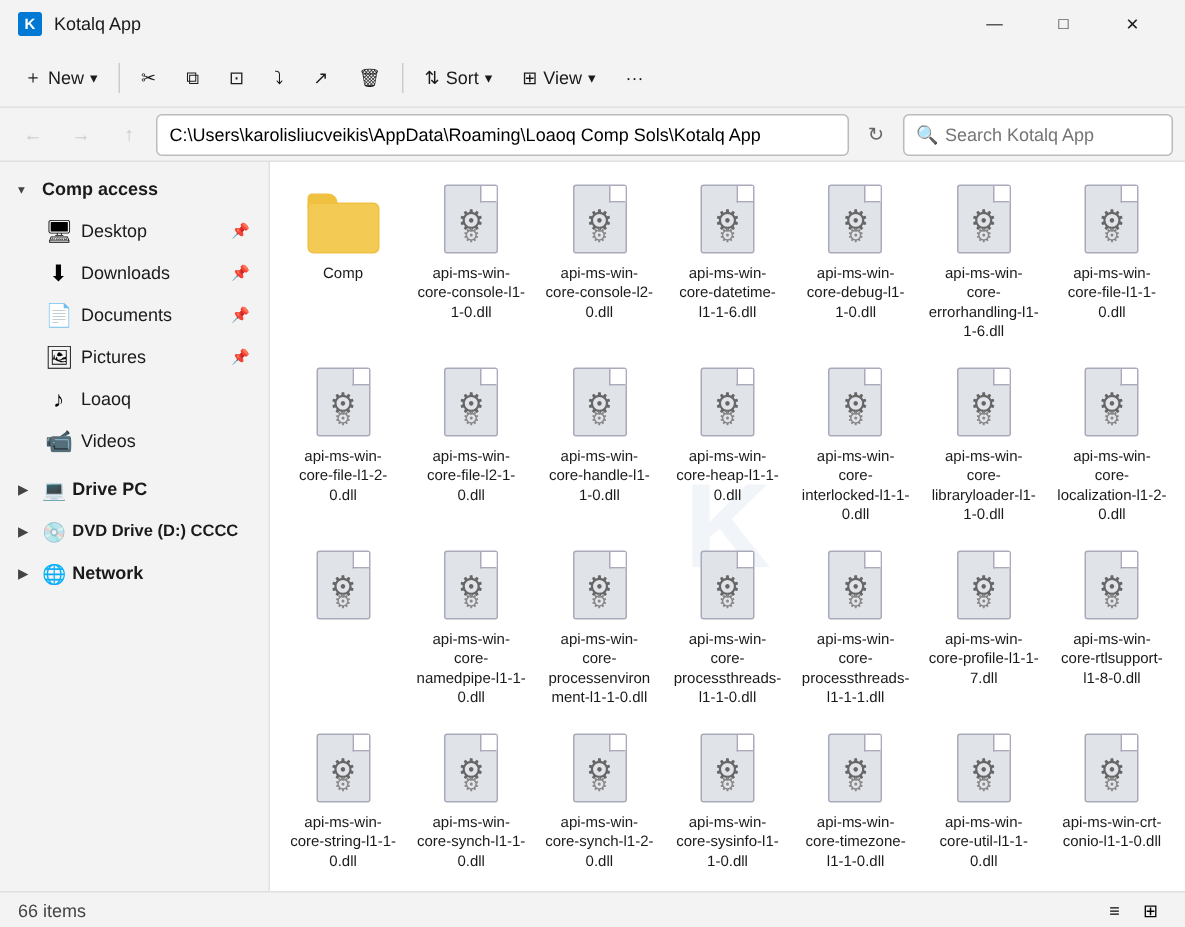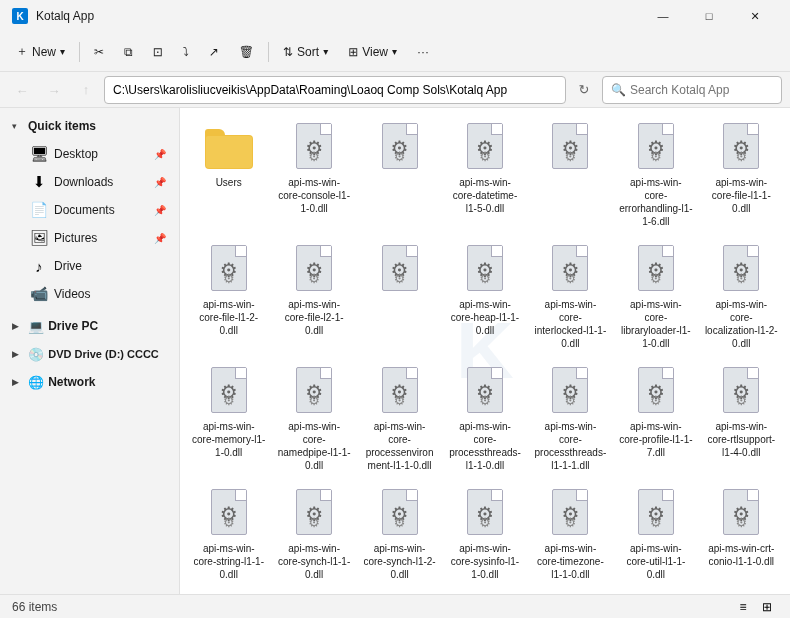--- a/index.html
+++ b/index.html
@@ -140,21 +140,21 @@
     <span style="color:#888; font-size:12px;">🔍</span>
     <input type="text" placeholder="Search Kotalq App" style="">
   </div>
 </div>
 
 <div class="main">
 
   <div class="sidebar">
     <div class="sidebar-header">
       <span class="arrow">▾</span>
-      <span class="label">Quick items</span>
+      <span class="label">Comp access</span>
     </div>
     <div class="sidebar-item">
       <span style="width:12px;"></span>
       <span class="icon">🖥</span>
       <span class="label">Desktop</span>
       <span class="pin">📌</span>
     </div>
     <div class="sidebar-item">
       <span style="width:12px;"></span>
       <span class="icon">⬇</span>
@@ -169,21 +169,21 @@
     </div>
     <div class="sidebar-item">
       <span style="width:12px;"></span>
       <span class="icon">🖼</span>
       <span class="label">Pictures</span>
       <span class="pin">📌</span>
     </div>
     <div class="sidebar-item">
       <span style="width:12px;"></span>
       <span class="icon">♪</span>
-      <span class="label">Drive</span>
+      <span class="label">Loaoq</span>
     </div>
     <div class="sidebar-item">
       <span style="width:12px;"></span>
       <span class="icon">📹</span>
       <span class="label">Videos</span>
     </div>
     <div class="sidebar-header" style="margin-top:4px;">
       <span class="arrow">▶</span>
       <span class="icon" style="font-size:13px;">💻</span>
       <span class="label">Drive PC</span>
@@ -204,21 +204,21 @@
     <div class="watermark">K</div>
     <div class="files-grid" id="files-grid">
     <div class="file-item">
         <div class="file-icon">
           <div style="position:relative; width:48px; height:42px;">
             <div style="position:absolute; top:8px; left:0; width:48px; height:34px; background:#f0c040; border-radius:2px 4px 4px 4px;"></div>
             <div style="position:absolute; top:2px; left:0; width:20px; height:10px; background:#f0c040; border-radius:3px 6px 0 0;"></div>
             <div style="position:absolute; top:9px; left:1px; width:46px; height:32px; background:#f5d060; border-radius:2px 3px 3px 3px; opacity:0.6;"></div>
           </div>
         </div>
-        <span class="file-name">Users</span>
+        <span class="file-name">Comp</span>
       </div>
         <div class="file-item">
         <div class="file-icon">
           <div style="position:relative; width:42px; height:50px;">
             <div style="position:absolute; top:0; left:3px; width:36px; height:46px; background:#e0e4e8; border:1.5px solid #aab; border-radius:2px;">
               <div style="position:absolute; top:0; right:0; width:11px; height:11px; background:white; border-left:1.5px solid #aab; border-bottom:1.5px solid #aab;"></div>
               <div style="position:absolute; top:14px; left:50%; transform:translateX(-50%); font-size:20px; color:#666; line-height:1;">⚙</div>
               <div style="position:absolute; top:26px; left:50%; transform:translateX(-50%); font-size:13px; color:#888; line-height:1;">⚙</div>
             </div>
           </div>
@@ -228,43 +228,45 @@
         <div class="file-item">
         <div class="file-icon">
           <div style="position:relative; width:42px; height:50px;">
             <div style="position:absolute; top:0; left:3px; width:36px; height:46px; background:#e0e4e8; border:1.5px solid #aab; border-radius:2px;">
               <div style="position:absolute; top:0; right:0; width:11px; height:11px; background:white; border-left:1.5px solid #aab; border-bottom:1.5px solid #aab;"></div>
               <div style="position:absolute; top:14px; left:50%; transform:translateX(-50%); font-size:20px; color:#666; line-height:1;">⚙</div>
               <div style="position:absolute; top:26px; left:50%; transform:translateX(-50%); font-size:13px; color:#888; line-height:1;">⚙</div>
             </div>
           </div>
         </div>
-      </div>
-        <div class="file-item">
-        <div class="file-icon">
-          <div style="position:relative; width:42px; height:50px;">
-            <div style="position:absolute; top:0; left:3px; width:36px; height:46px; background:#e0e4e8; border:1.5px solid #aab; border-radius:2px;">
-              <div style="position:absolute; top:0; right:0; width:11px; height:11px; background:white; border-left:1.5px solid #aab; border-bottom:1.5px solid #aab;"></div>
-              <div style="position:absolute; top:14px; left:50%; transform:translateX(-50%); font-size:20px; color:#666; line-height:1;">⚙</div>
-              <div style="position:absolute; top:26px; left:50%; transform:translateX(-50%); font-size:13px; color:#888; line-height:1;">⚙</div>
-            </div>
-          </div>
-        </div>
-        <span class="file-name">api-ms-win-core-datetime-l1-5-0.dll</span>
-      </div>
-        <div class="file-item">
-        <div class="file-icon">
-          <div style="position:relative; width:42px; height:50px;">
-            <div style="position:absolute; top:0; left:3px; width:36px; height:46px; background:#e0e4e8; border:1.5px solid #aab; border-radius:2px;">
-              <div style="position:absolute; top:0; right:0; width:11px; height:11px; background:white; border-left:1.5px solid #aab; border-bottom:1.5px solid #aab;"></div>
-              <div style="position:absolute; top:14px; left:50%; transform:translateX(-50%); font-size:20px; color:#666; line-height:1;">⚙</div>
-              <div style="position:absolute; top:26px; left:50%; transform:translateX(-50%); font-size:13px; color:#888; line-height:1;">⚙</div>
-            </div>
-          </div>
-        </div>
+        <span class="file-name">api-ms-win-core-console-l2-0.dll</span>
+      </div>
+        <div class="file-item">
+        <div class="file-icon">
+          <div style="position:relative; width:42px; height:50px;">
+            <div style="position:absolute; top:0; left:3px; width:36px; height:46px; background:#e0e4e8; border:1.5px solid #aab; border-radius:2px;">
+              <div style="position:absolute; top:0; right:0; width:11px; height:11px; background:white; border-left:1.5px solid #aab; border-bottom:1.5px solid #aab;"></div>
+              <div style="position:absolute; top:14px; left:50%; transform:translateX(-50%); font-size:20px; color:#666; line-height:1;">⚙</div>
+              <div style="position:absolute; top:26px; left:50%; transform:translateX(-50%); font-size:13px; color:#888; line-height:1;">⚙</div>
+            </div>
+          </div>
+        </div>
+        <span class="file-name">api-ms-win-core-datetime-l1-1-6.dll</span>
+      </div>
+        <div class="file-item">
+        <div class="file-icon">
+          <div style="position:relative; width:42px; height:50px;">
+            <div style="position:absolute; top:0; left:3px; width:36px; height:46px; background:#e0e4e8; border:1.5px solid #aab; border-radius:2px;">
+              <div style="position:absolute; top:0; right:0; width:11px; height:11px; background:white; border-left:1.5px solid #aab; border-bottom:1.5px solid #aab;"></div>
+              <div style="position:absolute; top:14px; left:50%; transform:translateX(-50%); font-size:20px; color:#666; line-height:1;">⚙</div>
+              <div style="position:absolute; top:26px; left:50%; transform:translateX(-50%); font-size:13px; color:#888; line-height:1;">⚙</div>
+            </div>
+          </div>
+        </div>
+        <span class="file-name">api-ms-win-core-debug-l1-1-0.dll</span>
       </div>
         <div class="file-item">
         <div class="file-icon">
           <div style="position:relative; width:42px; height:50px;">
             <div style="position:absolute; top:0; left:3px; width:36px; height:46px; background:#e0e4e8; border:1.5px solid #aab; border-radius:2px;">
               <div style="position:absolute; top:0; right:0; width:11px; height:11px; background:white; border-left:1.5px solid #aab; border-bottom:1.5px solid #aab;"></div>
               <div style="position:absolute; top:14px; left:50%; transform:translateX(-50%); font-size:20px; color:#666; line-height:1;">⚙</div>
               <div style="position:absolute; top:26px; left:50%; transform:translateX(-50%); font-size:13px; color:#888; line-height:1;">⚙</div>
             </div>
           </div>
@@ -310,20 +312,21 @@
         <div class="file-item">
         <div class="file-icon">
           <div style="position:relative; width:42px; height:50px;">
             <div style="position:absolute; top:0; left:3px; width:36px; height:46px; background:#e0e4e8; border:1.5px solid #aab; border-radius:2px;">
               <div style="position:absolute; top:0; right:0; width:11px; height:11px; background:white; border-left:1.5px solid #aab; border-bottom:1.5px solid #aab;"></div>
               <div style="position:absolute; top:14px; left:50%; transform:translateX(-50%); font-size:20px; color:#666; line-height:1;">⚙</div>
               <div style="position:absolute; top:26px; left:50%; transform:translateX(-50%); font-size:13px; color:#888; line-height:1;">⚙</div>
             </div>
           </div>
         </div>
+        <span class="file-name">api-ms-win-core-handle-l1-1-0.dll</span>
       </div>
         <div class="file-item">
         <div class="file-icon">
           <div style="position:relative; width:42px; height:50px;">
             <div style="position:absolute; top:0; left:3px; width:36px; height:46px; background:#e0e4e8; border:1.5px solid #aab; border-radius:2px;">
               <div style="position:absolute; top:0; right:0; width:11px; height:11px; background:white; border-left:1.5px solid #aab; border-bottom:1.5px solid #aab;"></div>
               <div style="position:absolute; top:14px; left:50%; transform:translateX(-50%); font-size:20px; color:#666; line-height:1;">⚙</div>
               <div style="position:absolute; top:26px; left:50%; transform:translateX(-50%); font-size:13px; color:#888; line-height:1;">⚙</div>
             </div>
           </div>
@@ -369,21 +372,20 @@
         <div class="file-item">
         <div class="file-icon">
           <div style="position:relative; width:42px; height:50px;">
             <div style="position:absolute; top:0; left:3px; width:36px; height:46px; background:#e0e4e8; border:1.5px solid #aab; border-radius:2px;">
               <div style="position:absolute; top:0; right:0; width:11px; height:11px; background:white; border-left:1.5px solid #aab; border-bottom:1.5px solid #aab;"></div>
               <div style="position:absolute; top:14px; left:50%; transform:translateX(-50%); font-size:20px; color:#666; line-height:1;">⚙</div>
               <div style="position:absolute; top:26px; left:50%; transform:translateX(-50%); font-size:13px; color:#888; line-height:1;">⚙</div>
             </div>
           </div>
         </div>
-        <span class="file-name">api-ms-win-core-memory-l1-1-0.dll</span>
       </div>
         <div class="file-item">
         <div class="file-icon">
           <div style="position:relative; width:42px; height:50px;">
             <div style="position:absolute; top:0; left:3px; width:36px; height:46px; background:#e0e4e8; border:1.5px solid #aab; border-radius:2px;">
               <div style="position:absolute; top:0; right:0; width:11px; height:11px; background:white; border-left:1.5px solid #aab; border-bottom:1.5px solid #aab;"></div>
               <div style="position:absolute; top:14px; left:50%; transform:translateX(-50%); font-size:20px; color:#666; line-height:1;">⚙</div>
               <div style="position:absolute; top:26px; left:50%; transform:translateX(-50%); font-size:13px; color:#888; line-height:1;">⚙</div>
             </div>
           </div>
@@ -441,21 +443,21 @@
         <div class="file-item">
         <div class="file-icon">
           <div style="position:relative; width:42px; height:50px;">
             <div style="position:absolute; top:0; left:3px; width:36px; height:46px; background:#e0e4e8; border:1.5px solid #aab; border-radius:2px;">
               <div style="position:absolute; top:0; right:0; width:11px; height:11px; background:white; border-left:1.5px solid #aab; border-bottom:1.5px solid #aab;"></div>
               <div style="position:absolute; top:14px; left:50%; transform:translateX(-50%); font-size:20px; color:#666; line-height:1;">⚙</div>
               <div style="position:absolute; top:26px; left:50%; transform:translateX(-50%); font-size:13px; color:#888; line-height:1;">⚙</div>
             </div>
           </div>
         </div>
-        <span class="file-name">api-ms-win-core-rtlsupport-l1-4-0.dll</span>
+        <span class="file-name">api-ms-win-core-rtlsupport-l1-8-0.dll</span>
       </div>
         <div class="file-item">
         <div class="file-icon">
           <div style="position:relative; width:42px; height:50px;">
             <div style="position:absolute; top:0; left:3px; width:36px; height:46px; background:#e0e4e8; border:1.5px solid #aab; border-radius:2px;">
               <div style="position:absolute; top:0; right:0; width:11px; height:11px; background:white; border-left:1.5px solid #aab; border-bottom:1.5px solid #aab;"></div>
               <div style="position:absolute; top:14px; left:50%; transform:translateX(-50%); font-size:20px; color:#666; line-height:1;">⚙</div>
               <div style="position:absolute; top:26px; left:50%; transform:translateX(-50%); font-size:13px; color:#888; line-height:1;">⚙</div>
             </div>
           </div>

